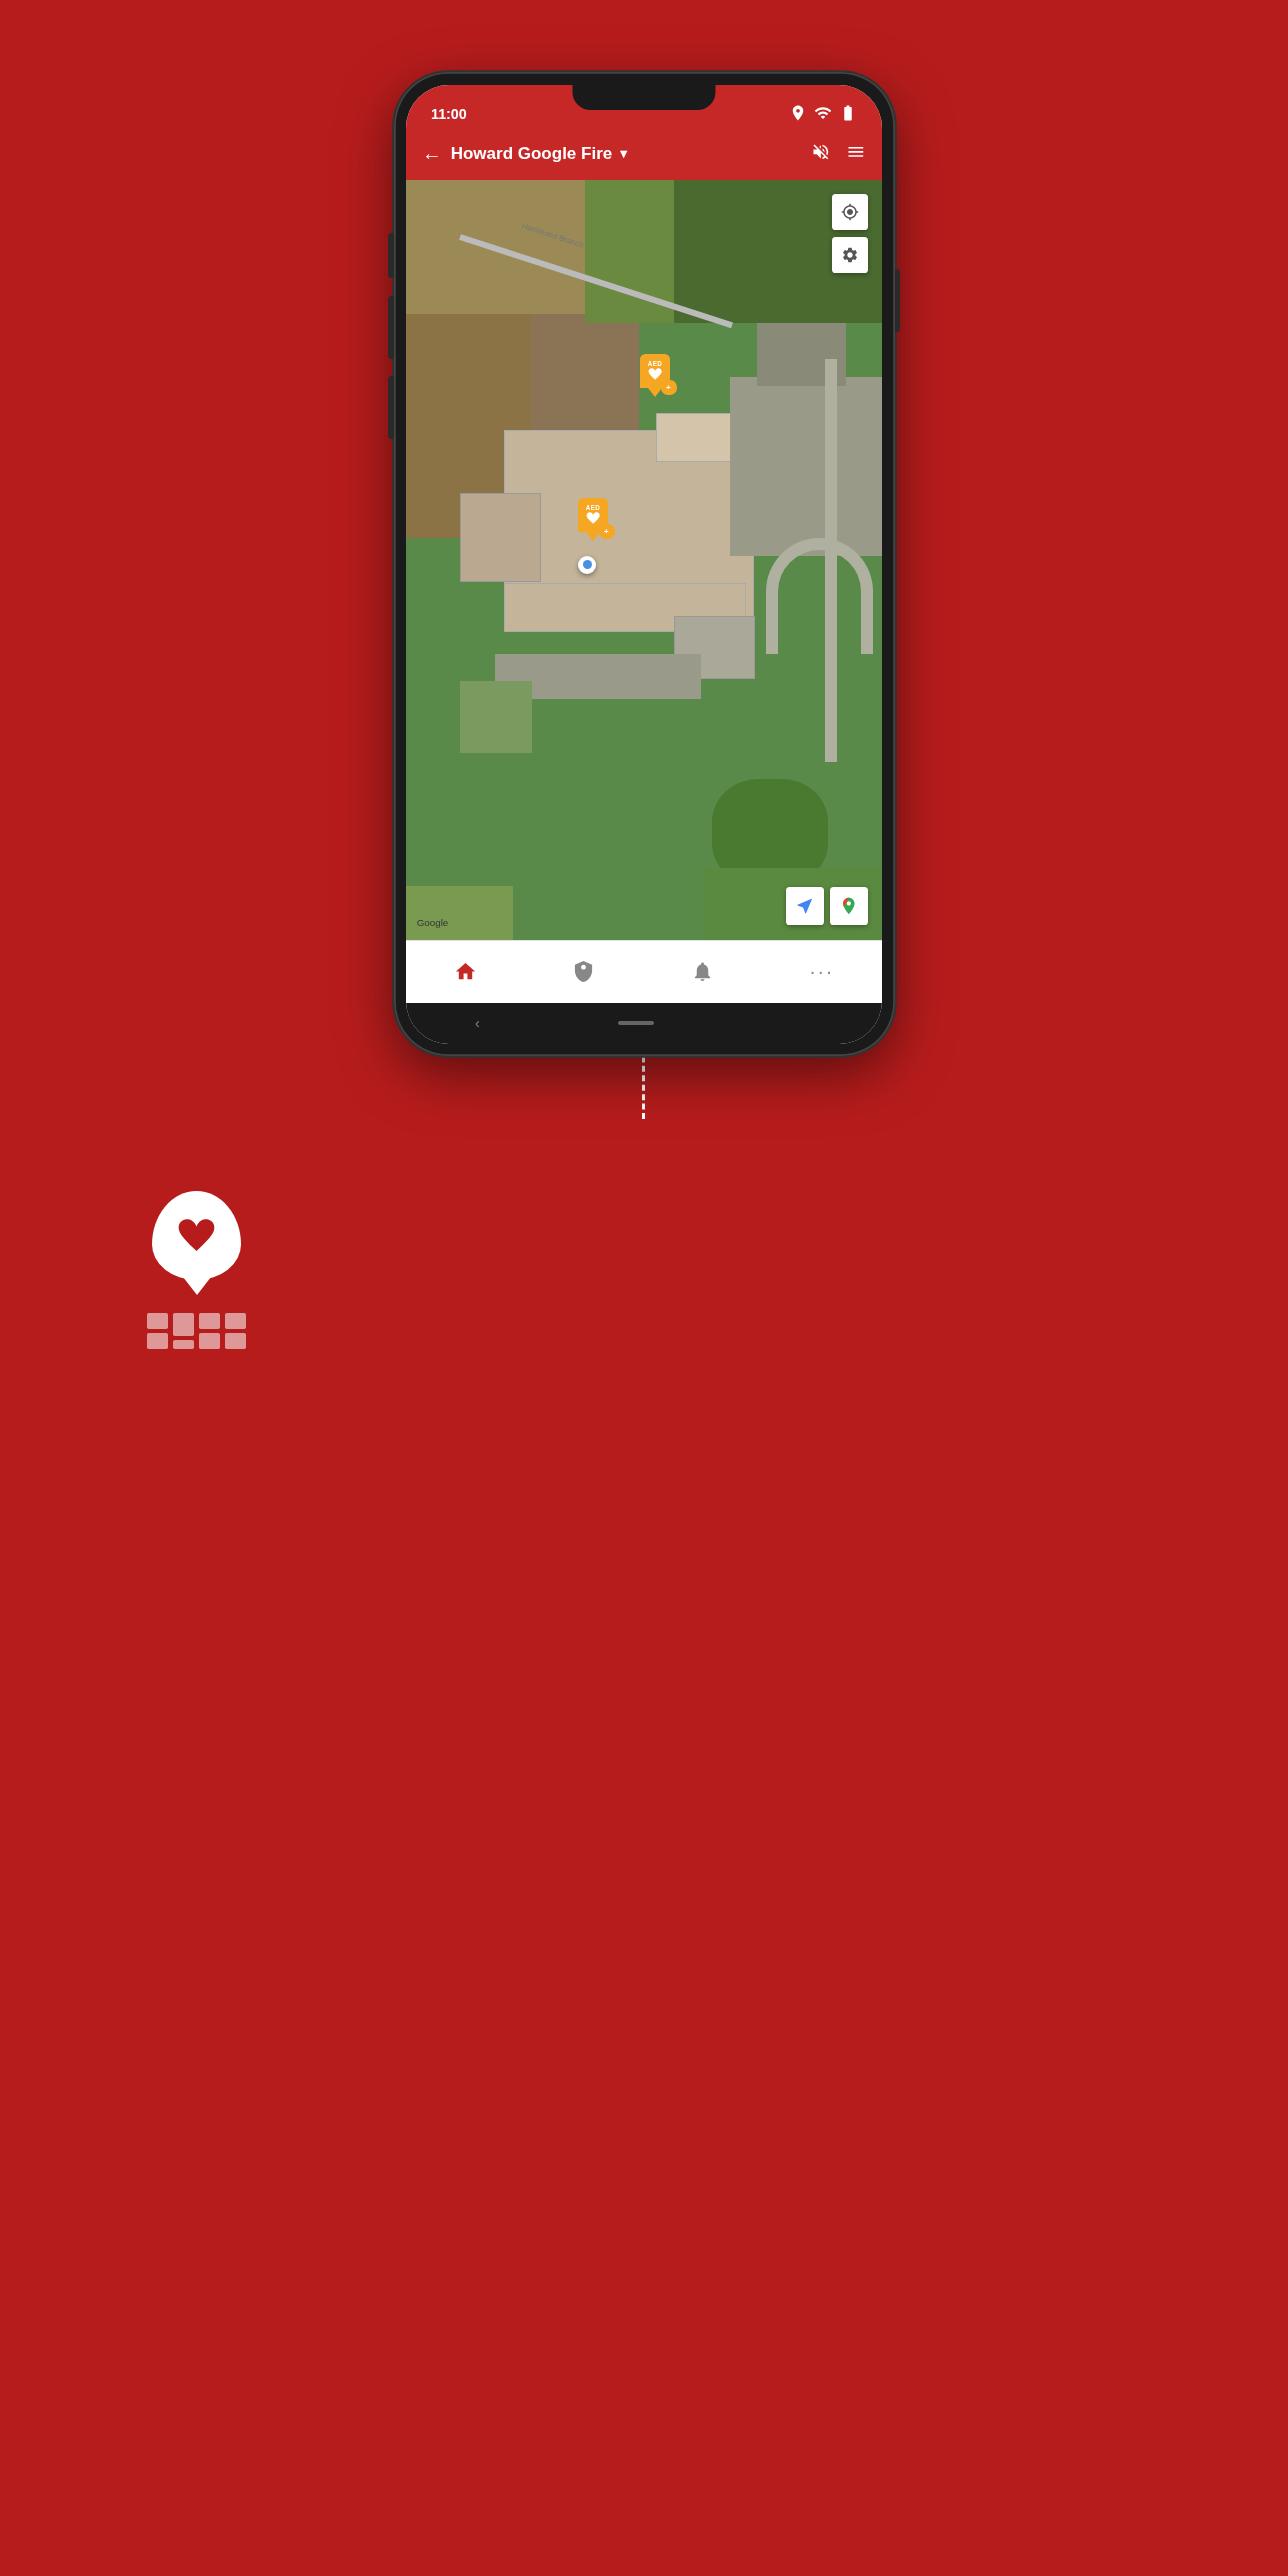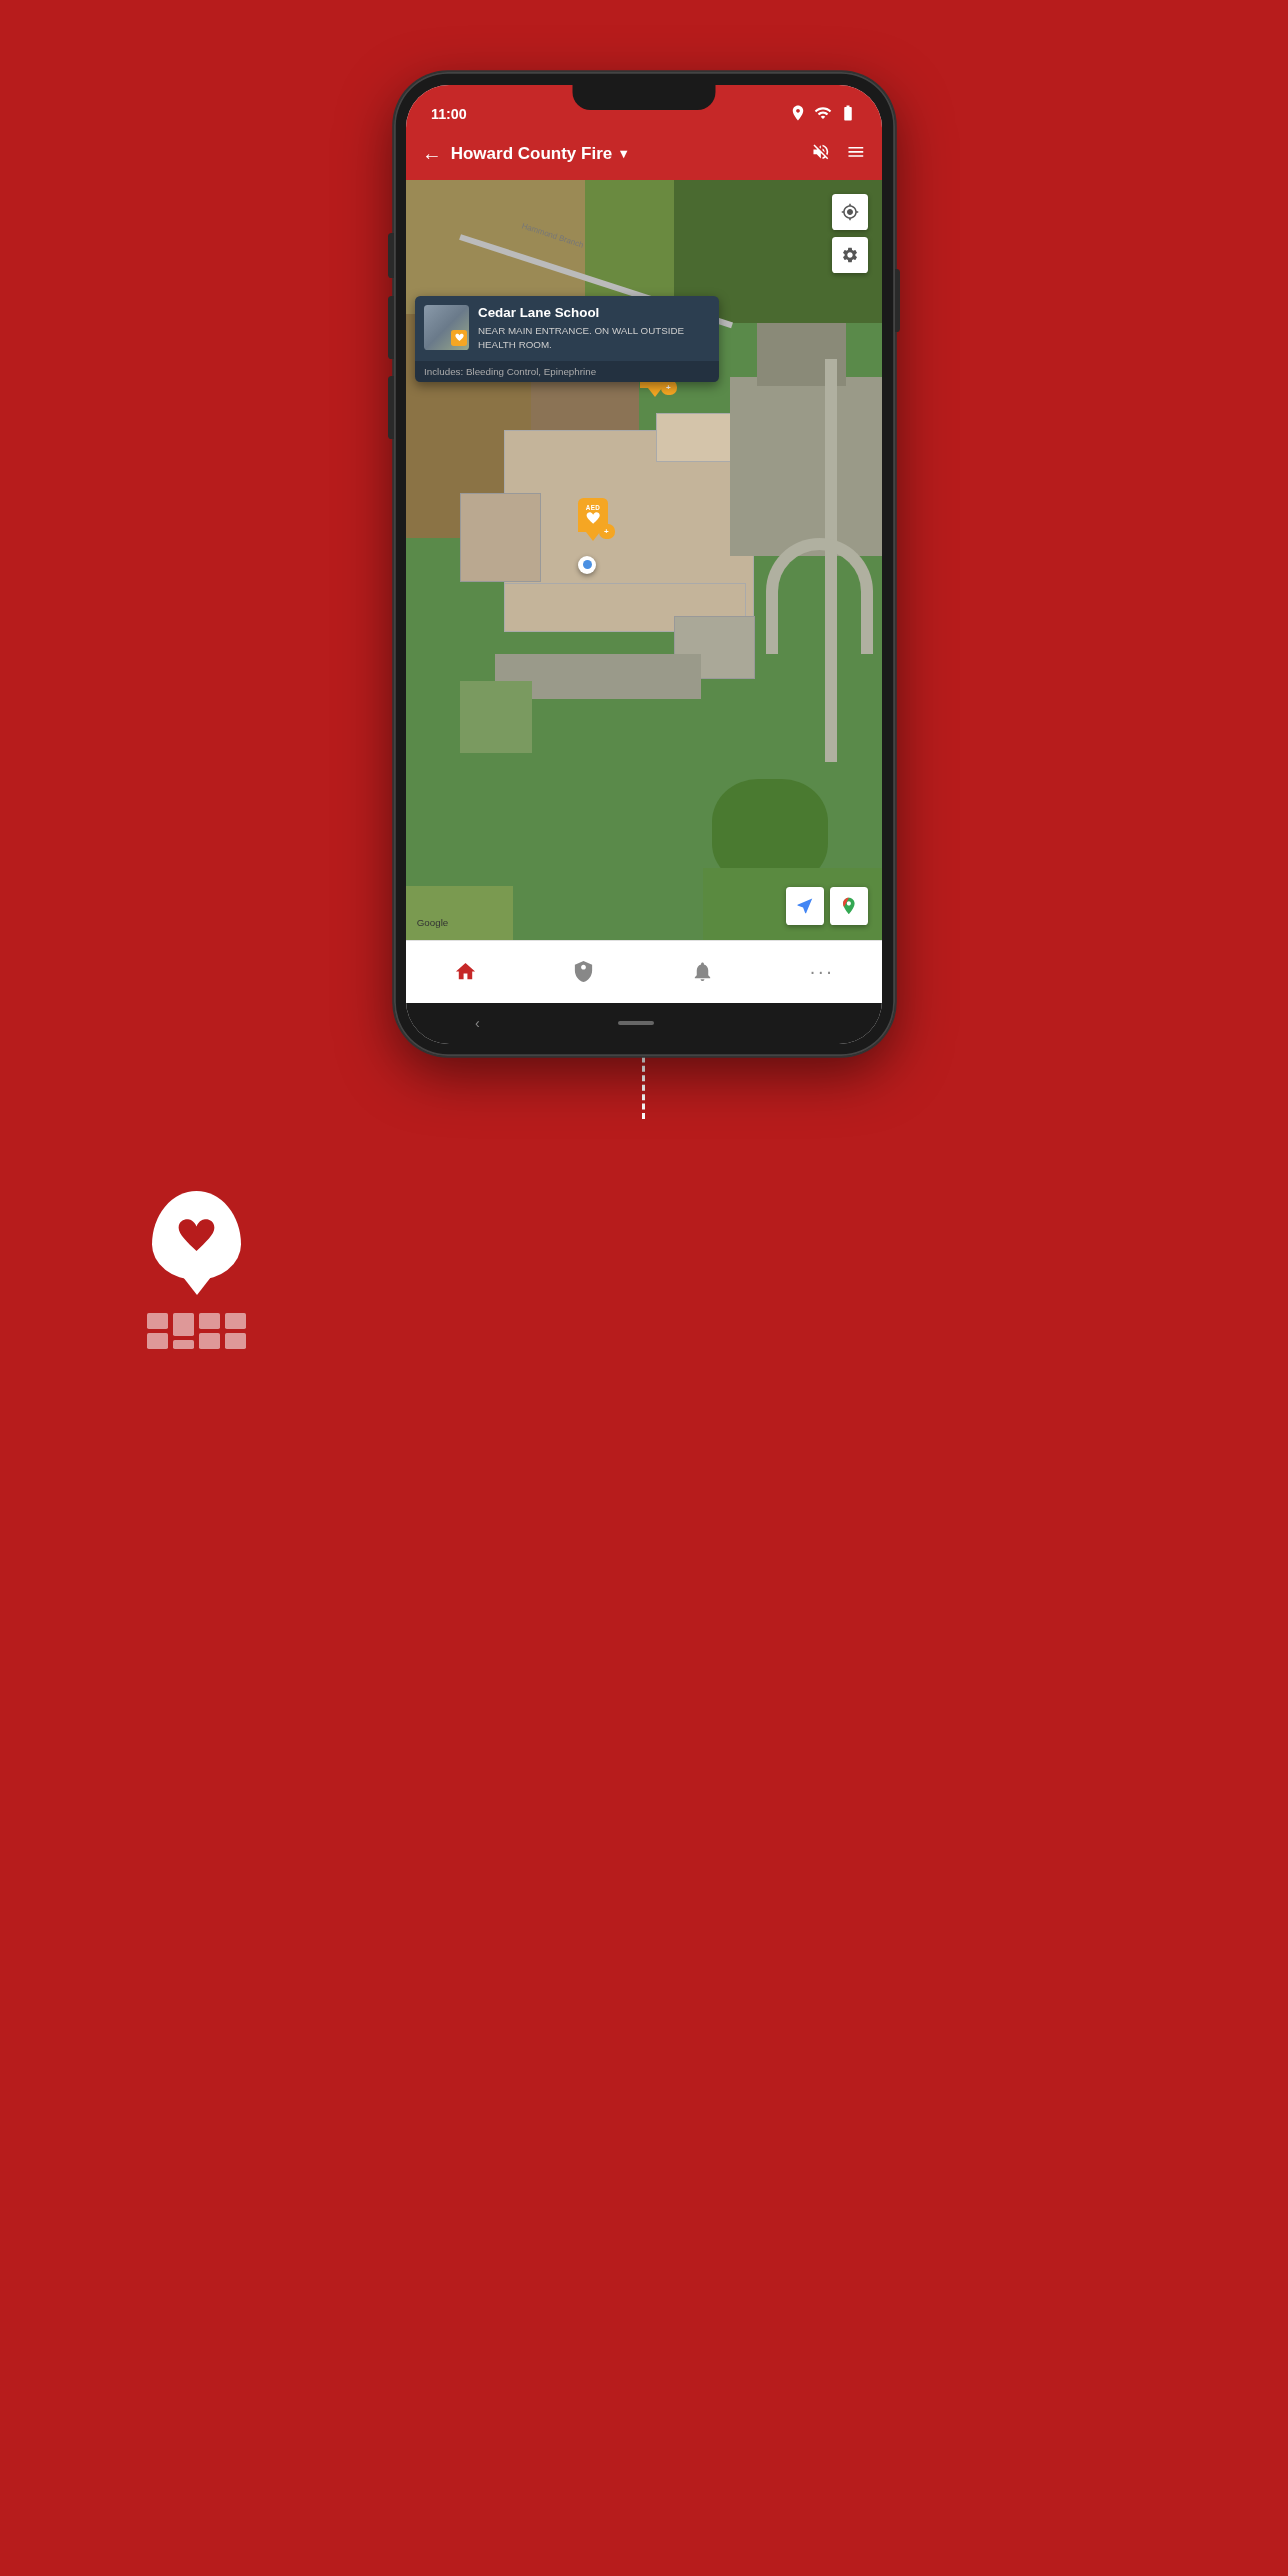--- a/index.html
+++ b/index.html
@@ -500,21 +500,21 @@
 
           <svg class="icon-svg" viewBox="0 0 24 24" width="18" height="12.5">
             <path fill="white" d="M15.67 4H14V2h-4v2H8.33C7.6 4 7 4.6 7 5.33v15.33C7 21.4 7.6 22 8.33 22h7.33c.74 0 1.34-.6 1.34-1.33V5.33C17 4.6 16.4 4 15.67 4z"></path>
           </svg>
         </div>
       </div>
 
       <div class="app-bar">
         <span class="app-bar-back">←</span>
         <div class="app-bar-title">
-          <span>Howard County Fire</span>
+          <span>Howard Google Fire</span>
           <span class="dropdown-arrow">▼</span>
         </div>
         <div class="app-bar-icons">
 
           <span class="app-bar-icon">
             <svg viewBox="0 0 24 24" width="19.7" height="19.7" fill="white">
               <path d="M16.5 12c0-1.77-1.02-3.29-2.5-4.03v2.21l2.45 2.45c.03-.2.05-.41.05-.63zm2.5 0c0 .94-.2 1.82-.54 2.64l1.51 1.51C20.63 14.91 21 13.5 21 12c0-4.28-2.99-7.86-7-8.77v2.06c2.89.86 5 3.54 5 6.71zM4.27 3L3 4.27 7.73 9H3v6h4l5 5v-6.73l4.25 4.25c-.67.52-1.42.93-2.25 1.18v2.06c1.38-.31 2.63-.95 3.69-1.81L19.73 21 21 19.73l-9-9L4.27 3zM12 4L9.91 6.09 12 8.18V4z"></path>
             </svg>
           </span>
 
@@ -550,37 +550,20 @@
           <div style="position:absolute;top:143px;right:36px;width:89px;height:63px;background:#8a8a78;"></div>
 
           <div style="position:absolute;top:179px;right:45px;width:12.5px;height:403px;background:#b0b0a0;"></div>
           <div style="position:absolute;top:358px;right:9px;width:107px;height:116px;border:12.5px solid #b0b0a0;border-radius:54px 54px 0 0;border-bottom:none;background:transparent;"></div>
 
           <div style="position:absolute;bottom:54px;right:54px;width:116px;height:107px;background:#4a7a30;border-radius:40%;"></div>
           <div style="position:absolute;bottom:0;right:0;width:179px;height:72px;background:#5a8a40;"></div>
           <div style="position:absolute;bottom:0;left:0;width:107px;height:54px;background:#7a9a50;"></div>
         </div>
 
-        <div class="info-popup">
-          <div class="info-popup-header">
-            <div class="info-popup-image">
-              <div class="info-popup-image-inner"></div>
-              <div class="aed-img-badge">
-                <svg viewBox="0 0 24 24" width="9" height="9" fill="white">
-                  <path d="M12 21.593c-5.63-5.539-11-10.297-11-14.402 0-3.791 3.068-5.191 5.281-5.191 1.312 0 4.151.501 5.719 4.457 1.59-3.968 4.464-4.447 5.726-4.447 2.54 0 5.274 1.621 5.274 5.181 0 4.069-5.136 8.625-11 14.402z"></path>
-                </svg>
-              </div>
-            </div>
-            <div class="info-popup-text">
-              <div class="info-popup-title">Cedar Lane School</div>
-              <div class="info-popup-desc">NEAR MAIN ENTRANCE. ON WALL OUTSIDE HEALTH ROOM.</div>
-            </div>
-          </div>
-          <div class="info-popup-footer">Includes: Bleeding Control, Epinephrine</div>
-        </div>
 
         <div class="aed-marker" style="top:174px;left:234px;">
           <div class="aed-icon-container">
             <div style="display:flex;flex-direction:column;align-items:center;">
               <span style="color:white;font-size:6.3px;font-weight:bold;letter-spacing:0.4px;">AED</span>
               <svg viewBox="0 0 24 24" width="14.3" height="14.3" fill="white">
                 <path d="M12 21.593c-5.63-5.539-11-10.297-11-14.402 0-3.791 3.068-5.191 5.281-5.191 1.312 0 4.151.501 5.719 4.457 1.59-3.968 4.464-4.447 5.726-4.447 2.54 0 5.274 1.621 5.274 5.181 0 4.069-5.136 8.625-11 14.402z"></path>
               </svg>
             </div>
           </div>

